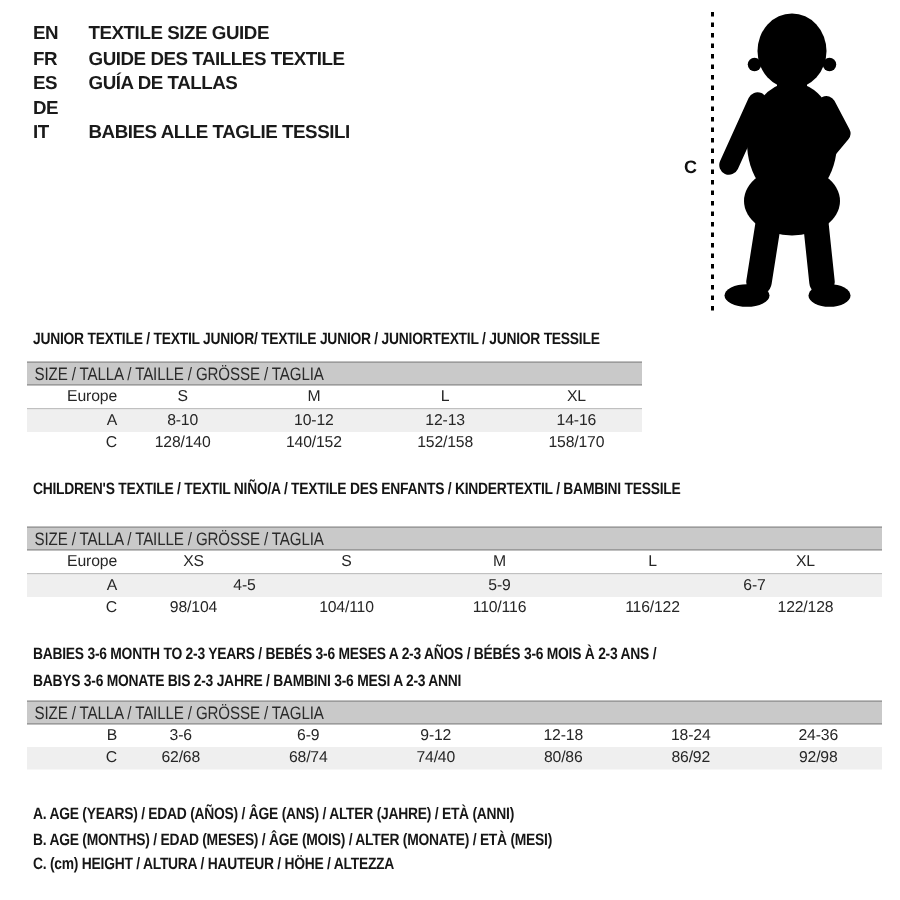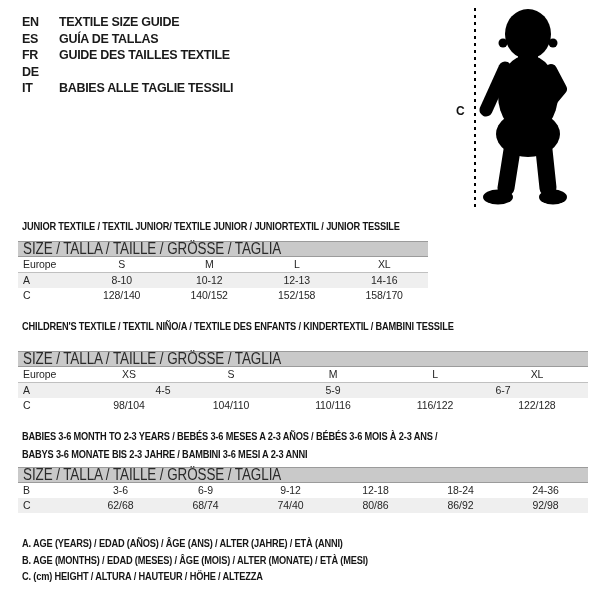--- a/index.html
+++ b/index.html
@@ -24,52 +24,52 @@
   .t-children{top:319px;}
   .t-babies{top:427px;line-height:18px;}
   
   .size-table{position:absolute;left:18px;}
   .w-junior{top:241px;width:410px;}
   .w-children{top:351px;width:570px;}
   .w-babies{top:467px;width:570px;}
   .size-bar{
     height:14px;line-height:14px;background:#c9c9c9;
     border-top:1px solid #9b9b9b;border-bottom:1px solid #9b9b9b;
-    padding-left:5px;font-size:16px;color:#2a2a2a;white-space:nowrap;
+    padding-left:5px;font-size:12px;color:#2a2a2a;white-space:nowrap;
   }
   .bar-text{display:inline-block;transform:scaleX(0.84);transform-origin:left center;letter-spacing:-0.1px;}
   .trow{display:flex;height:15px;line-height:15px;font-size:10.5px;color:#262626;letter-spacing:-0.1px;}
   .trow.hdr{border-bottom:1px solid #c0c0c0;}
   .trow.alt{background:#efefef;}
-  .tlabel{flex:0 0 55px;width:55px;padding-left:5px;text-align:left;}
+  .tlabel{flex:0 0 55px;width:55px;padding-left:5px;text-align:right;}
   .tcell{flex:1;text-align:center;}
   
   .legend{position:absolute;left:22px;top:535px;}
   .legend-line{
     font-weight:bold;font-size:11px;line-height:16.5px;color:#161616;letter-spacing:-0.2px;
     transform:scaleX(0.84);transform-origin:left top;white-space:nowrap;
   }
 </style>
 </head>
 <body>
 
 <div class="canvas">
 
   <div class="lang-list">
     <div class="lang-row">
       <span class="lang-code">EN</span>
       <span class="lang-label">TEXTILE SIZE GUIDE</span>
     </div>
     <div class="lang-row">
+      <span class="lang-code">FR</span>
+      <span class="lang-label">GUIDE DES TAILLES TEXTILE</span>
+    </div>
+    <div class="lang-row">
       <span class="lang-code">ES</span>
       <span class="lang-label">GUÍA DE TALLAS</span>
-    </div>
-    <div class="lang-row">
-      <span class="lang-code">FR</span>
-      <span class="lang-label">GUIDE DES TAILLES TEXTILE</span>
     </div>
     <div class="lang-row">
       <span class="lang-code">DE</span>
     </div>
     <div class="lang-row">
       <span class="lang-code">IT</span>
       <span class="lang-label">BABIES ALLE TAGLIE TESSILI</span>
     </div>
   </div>
 

